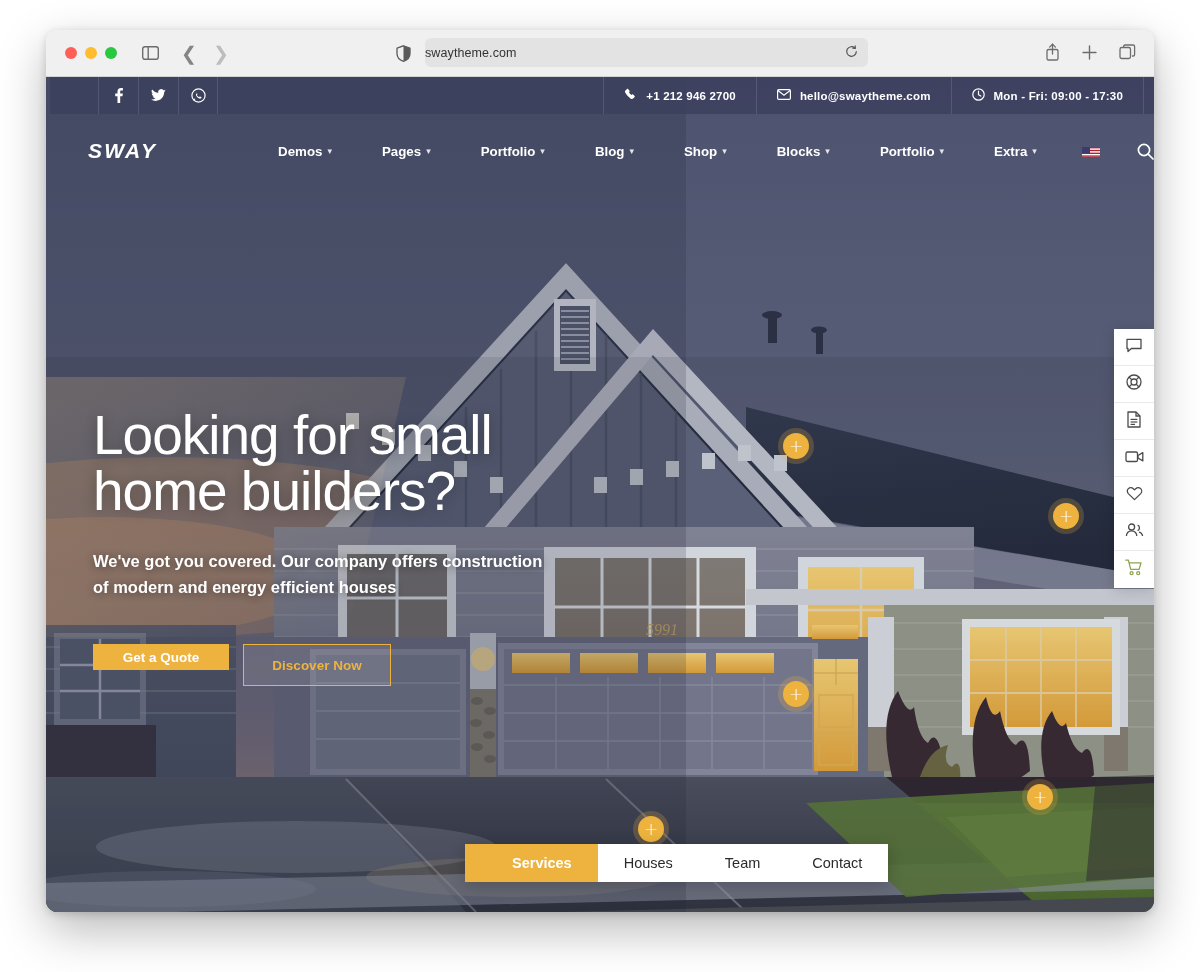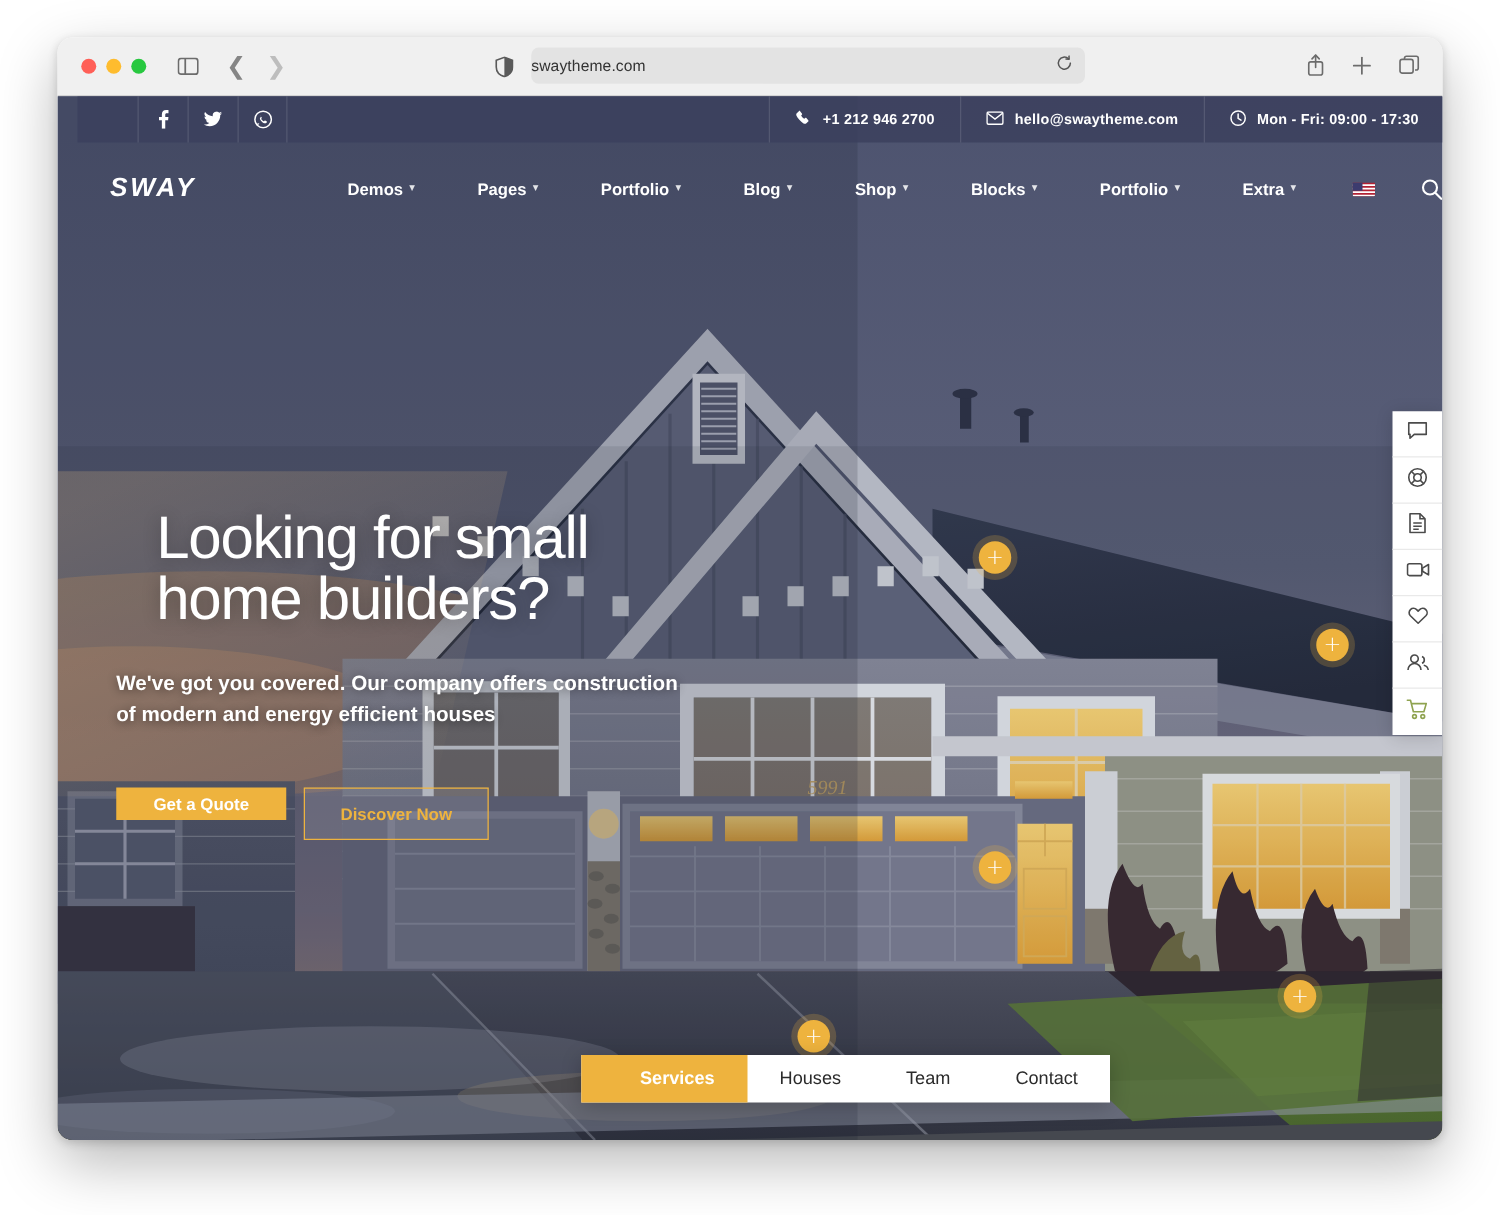--- a/index.html
+++ b/index.html
@@ -50,21 +50,21 @@
   .reload { position: absolute; right: 10px; top: 50%; transform: translateY(-50%); color: #555; }
   .shield { position: absolute; left: 350px; top: 15px; }
   .tb-right { position: absolute; right: 18px; top: 13px; display: flex; gap: 22px; align-items: center; }
 
   
   .page { position: relative; width: 1108px; height: 835px; overflow: hidden; background: #4a4f6b; }
   .scene { position: absolute; inset: 0; width: 100%; height: 100%; }
 
   
   .topbar {
-    position: absolute; left: 16px; top: 0; width: 100%; height: 37px;
+    position: absolute; left: 4px; top: 0; width: 100%; height: 37px;
     background: rgba(59,63,92,.80);
     display: flex; align-items: center;
     z-index: 6;
     font-size: 11.5px; color: #fff;
   }
   .social { display: flex; height: 37px; margin-left: 48px; }
   .social a {
     width: 40px; height: 37px;
     display: flex; align-items: center; justify-content: center;
     border-left: 1px solid rgba(255,255,255,.12);
@@ -109,24 +109,23 @@
     width: 130px; height: 41px;
     background: #4c1d95;
     color: #fff; font-size: 14px; font-weight: bold;
     display: flex; align-items: center; justify-content: center;
     border: none; cursor: pointer;
   }
 
   
   .hero { position: absolute; left: 47px; top: 330px; z-index: 5; }
   .hero h1 {
-    font-size: 48px; font-weight: 300; color: #fff;
+    font-size: 55px; font-weight: 300; color: #fff;
     line-height: 1.02; letter-spacing: -1px;
     text-shadow: 0 2px 14px rgba(0,0,0,.30);
-    margin-left: 32px;
   }
   .hero .sub {
     margin-top: 30px;
     font-size: 16.5px; font-weight: bold; color: #fff;
     line-height: 1.55;
     text-shadow: 0 1px 8px rgba(0,0,0,.45);
   }
   .hero-buttons { margin-top: 44px; display: flex; gap: 14px; }
   .btn-primary {
     width: 136px; height: 26px;

